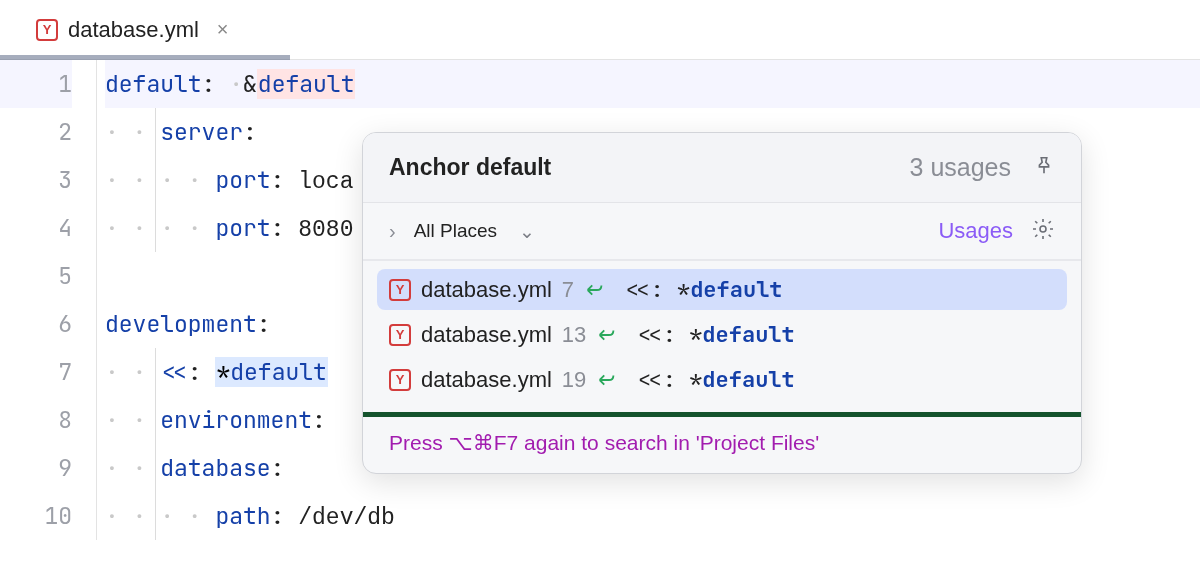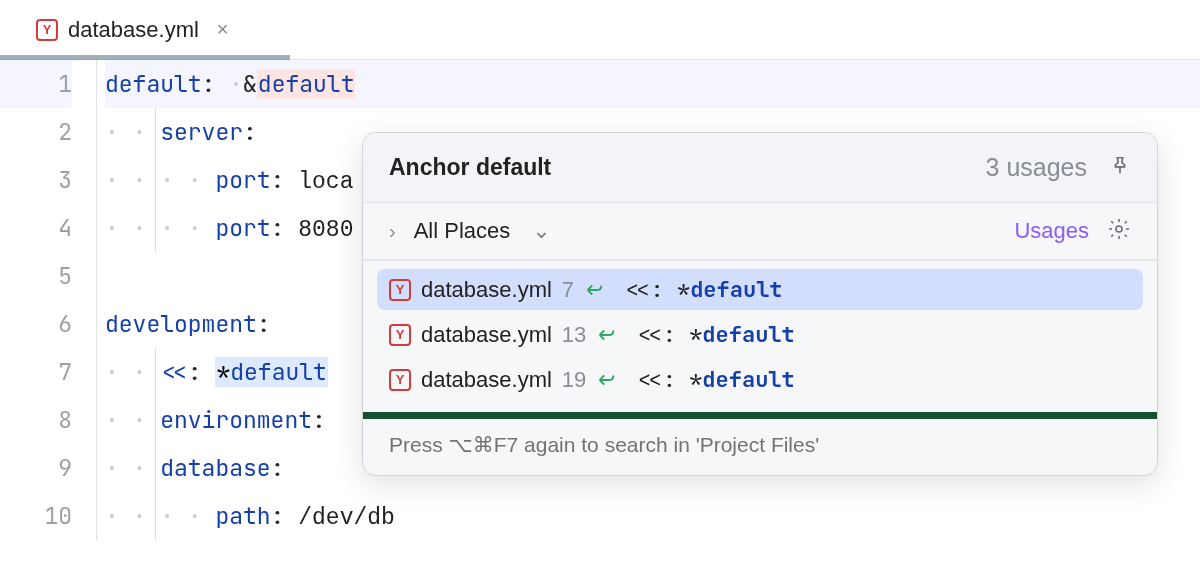--- a/index.html
+++ b/index.html
@@ -91,21 +91,21 @@
     position:absolute;
     width:1px;
     background:#dcdcdc;
   }
 
   
   .popup {
     position:absolute;
     left: 362px;
     top: 132px;
-    width: 796px;
+    width: 720px;
     background:#f6f7f9;
     border:1px solid #d2d4d9;
     border-radius: 14px;
     box-shadow: 0 8px 30px rgba(0,0,0,0.12);
     overflow:hidden;
   }
   .popup-header {
     display:flex;
     align-items:center;
     padding: 20px 26px 20px 26px;
@@ -117,21 +117,21 @@
   .pin-icon { margin-left:22px; color:#6b6e76; }
   .pin-icon svg{width:22px;height:22px;}
 
   .popup-toolbar {
     display:flex;
     align-items:center;
     padding: 14px 26px;
     border-bottom:1px solid #e7e8ec;
   }
   .chev { color:#8b8e96; font-size:20px; margin-right:18px; }
-  .all-places { color:#222; font-size:22px; display:flex; align-items:center; gap:22px;justify-content:flex-end; }
+  .all-places { color:#222; font-size:19px; display:flex; align-items:center; gap:22px;justify-content:flex-end; }
   .down-caret { color:#7b7e86; }
   .usages-label { margin-left:auto; color:#8b5cf6; font-size:22px; }
   .gear-icon { margin-left:18px; color:#6b6e76; }
   .gear-icon svg{width:24px;height:24px;}
 
   .usage-list { padding: 4px 14px 8px 14px; border-top:1px solid #e7e8ec;}
   .usage-item {
     display:flex;
     align-items:center;
     gap: 10px;
@@ -145,23 +145,23 @@
   .usage-file { font-family: -apple-system, sans-serif; color:#222; font-size:22px; }
   .usage-ln { color:#8a8d95; font-family: -apple-system, sans-serif; font-size:22px; }
   .reply-icon { color:#2aa85c; display:flex; align-items:center;}
   .reply-icon svg{width:22px;height:22px;}
   .usage-code { color:#1540a8;margin-left:8px; }
   .usage-code .strong { font-weight:700; color:#1540a8; }
   .usage-code .nk { color:#222; }
 
   .popup-footer {
     padding: 14px 26px 18px 26px;
-    color:#737373;
+    color:#a21caf;
     font-size:21px;
-    border-top:7px solid #14532d;
+    border-top:5px solid #14532d;
   }
   .kbd { font-family: -apple-system, sans-serif; }
 </style>
 </head>
 <body>
 
 <div class="tabbar">
   <div class="tab">
     <span class="file-icon">Y</span>
     <span>database.yml</span>

